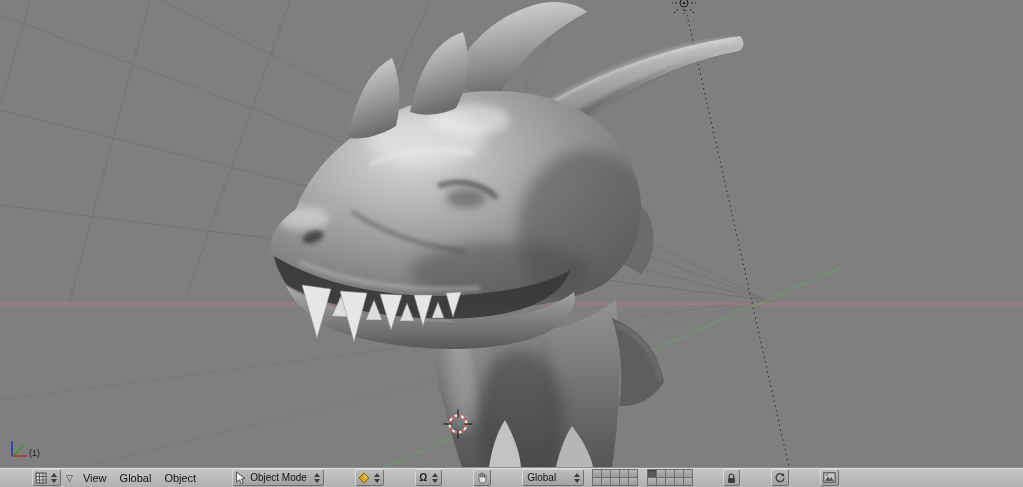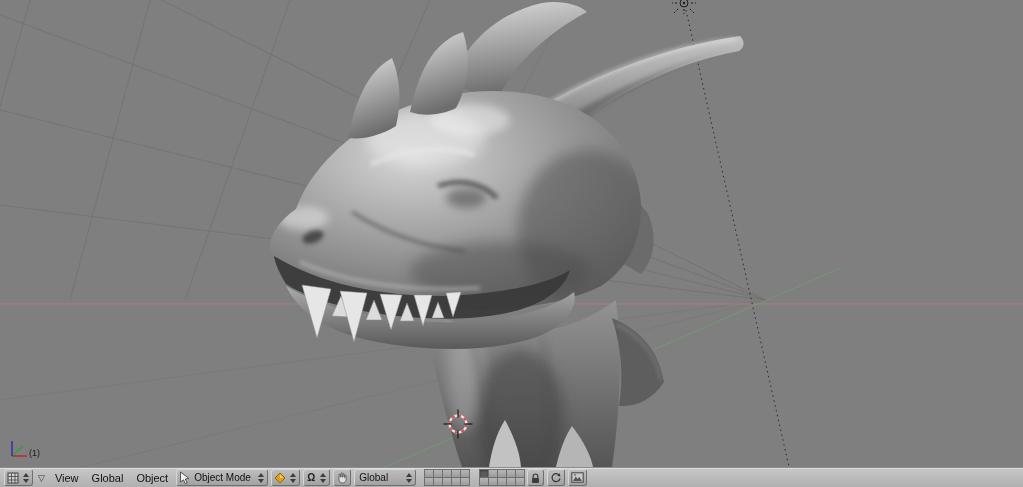--- a/index.html
+++ b/index.html
@@ -18,20 +18,21 @@
     background:linear-gradient(#c7c7c7,#b0b0b0);
     border-top:1px solid #8d8d8d;
     box-shadow:inset 0 1px 0 #dcdcdc;
     display:flex;align-items:center;gap:3px;padding:0 4px;box-sizing:border-box;
   }
   .hbtn{
     height:15px;background:linear-gradient(#bdbdbd,#a2a2a2);
     border:1px solid;border-color:#d6d6d6 #6e6e6e #6e6e6e #d6d6d6;
     border-radius:3px;display:flex;align-items:center;padding:0 2px;gap:2px;
     box-sizing:content-box;
+    margin-left:28px;
   }
   .menu-item{
     font-size:11px;color:#111;padding:1px 5px;line-height:16px;cursor:default;
   }
   .dd-label{font-size:10px;color:#111;white-space:nowrap;padding:0 2px;}
   .stepper{display:flex;flex-direction:column;align-items:center;gap:2px;padding:0 1px;margin-left:1px;}
   .tri-up{width:0;height:0;border-left:3px solid transparent;border-right:3px solid transparent;border-bottom:4px solid #3c3c3c;}
   .tri-down{width:0;height:0;border-left:3px solid transparent;border-right:3px solid transparent;border-top:4px solid #3c3c3c;}
   .collapse-glyph{font-size:9px;color:#333;padding:0 2px;}
   .pivot-glyph{font-size:10px;font-weight:bold;color:#222;padding:0 1px;}

